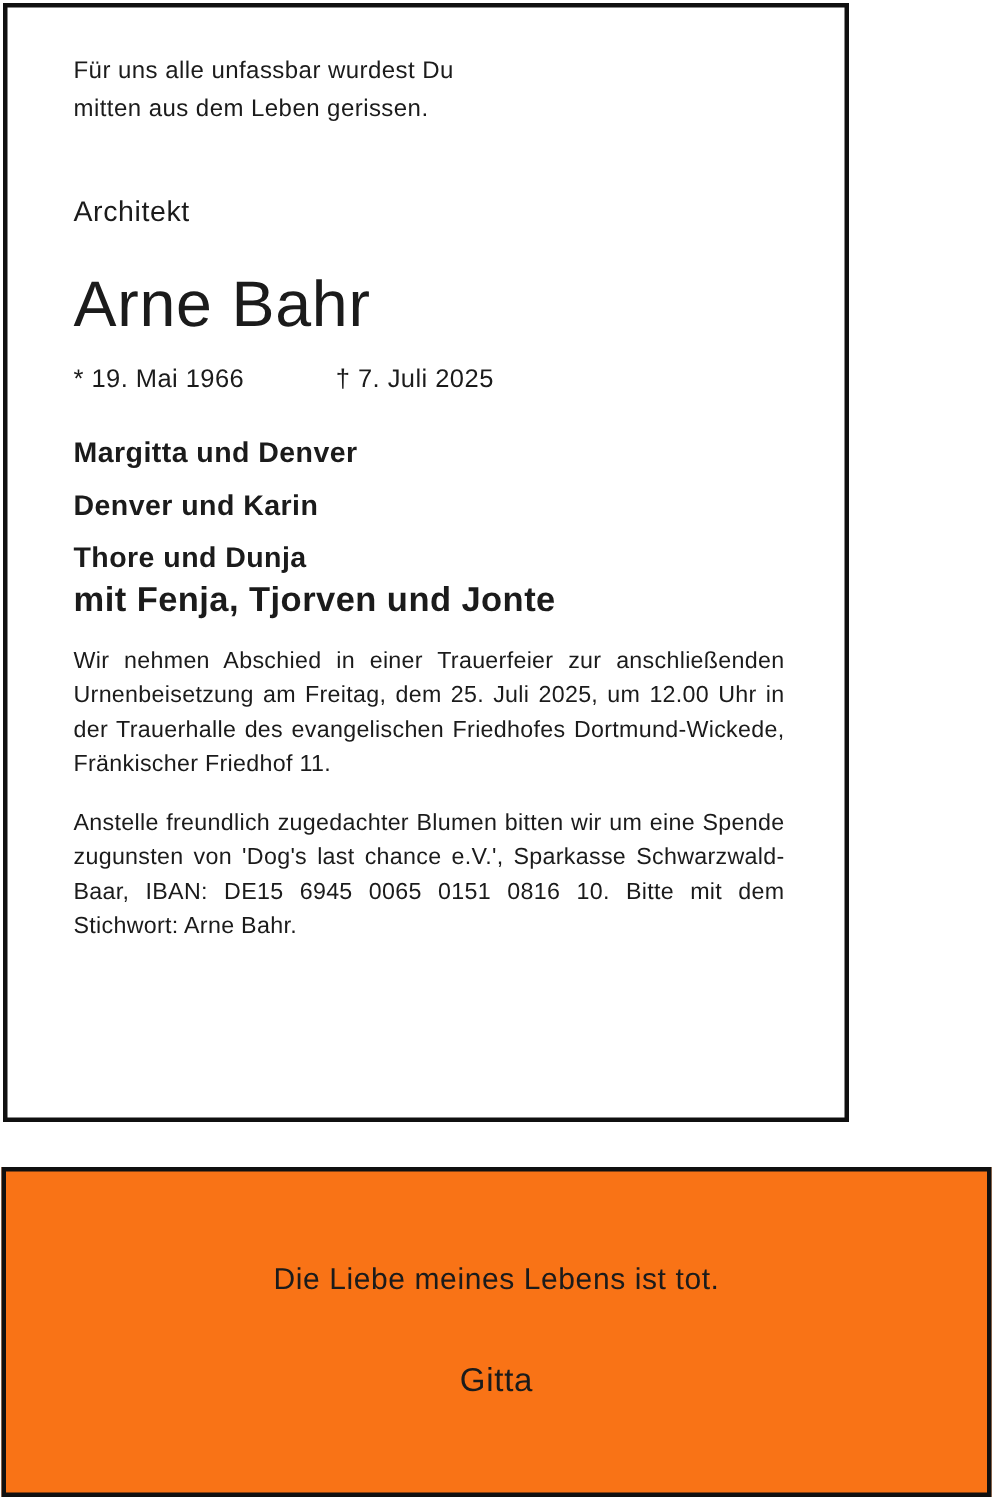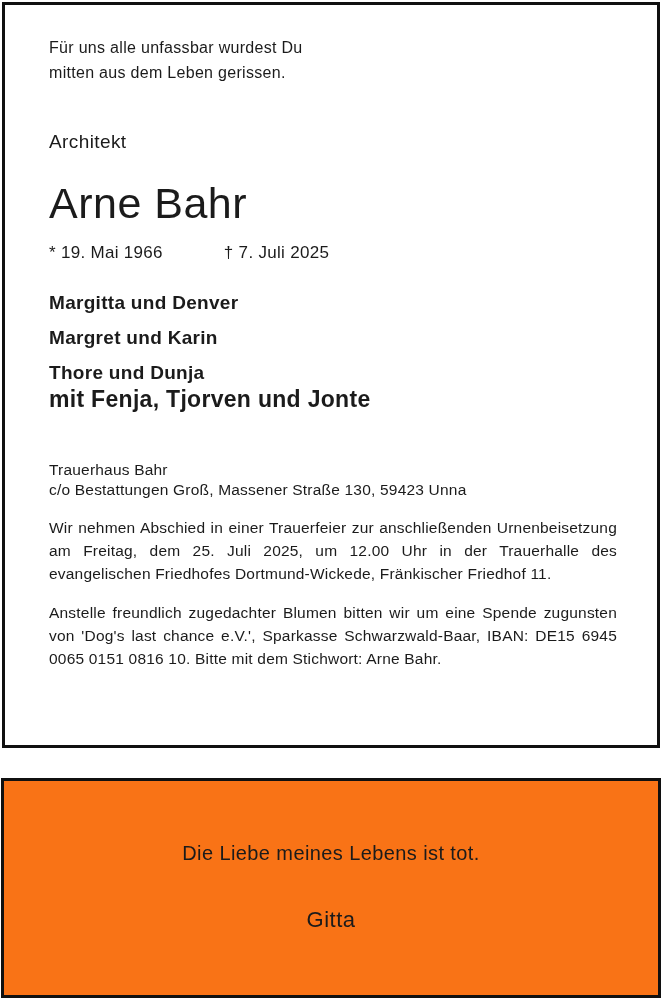--- a/index.html
+++ b/index.html
@@ -13,21 +13,21 @@
     position: relative;
     width: 665px;
     height: 1000px;
     background: #ffffff;
     overflow: hidden;
   }
   .notice-box {
     position: absolute;
     left: 2px;
     top: 2px;
-    width: 658px;
+    width: 564px;
     height: 746px;
     border: 3px solid #101010;
     background: #ffffff;
     padding: 30px 40px 0 44px;
   }
   .intro {
     font-size: 16px;
     line-height: 25px;
     letter-spacing: 0.3px;
     white-space: pre-line;
@@ -110,29 +110,25 @@
 
     <div class="deceased-name">Arne Bahr</div>
 
     <div class="dates">
       <span class="birth">* 19. Mai 1966</span><span class="death">† 7. Juli 2025</span>
     </div>
 
 
     <div class="mourners">
       <div class="m-line">Margitta und Denver</div>
-      <div class="m-line">Margret und Karin</div>
+      <div class="m-line">Denver und Karin</div>
       <div class="m-line tight">Thore und Dunja</div>
       <div class="m-line m-sub">mit Fenja, Tjorven und Jonte</div>
     </div>
 
-    <div class="funeral-home">
-      <div>Trauerhaus Bahr</div>
-      <div>c/o Bestattungen Groß, Massener Straße 130, 59423 Unna</div>
-    </div>
 
     <div class="body-par">Wir nehmen Abschied in einer Trauerfeier zur anschließenden Urnenbeisetzung am Freitag, dem 25. Juli 2025, um 12.00 Uhr in der Trauerhalle des evangelischen Friedhofes Dortmund-Wickede, Fränkischer Friedhof 11.</div>
 
     <div class="body-par">Anstelle freundlich zugedachter Blumen bitten wir um eine Spende zugunsten von 'Dog's last chance e.V.', Sparkasse Schwarzwald-Baar, IBAN: DE15 6945 0065 0151 0816 10. Bitte mit dem Stichwort: Arne Bahr.</div>
   </div>
 
   <div class="second-box">
     <div class="second-title">Die Liebe meines Lebens ist tot.</div>
     <div class="second-signature">Gitta</div>
   </div>

